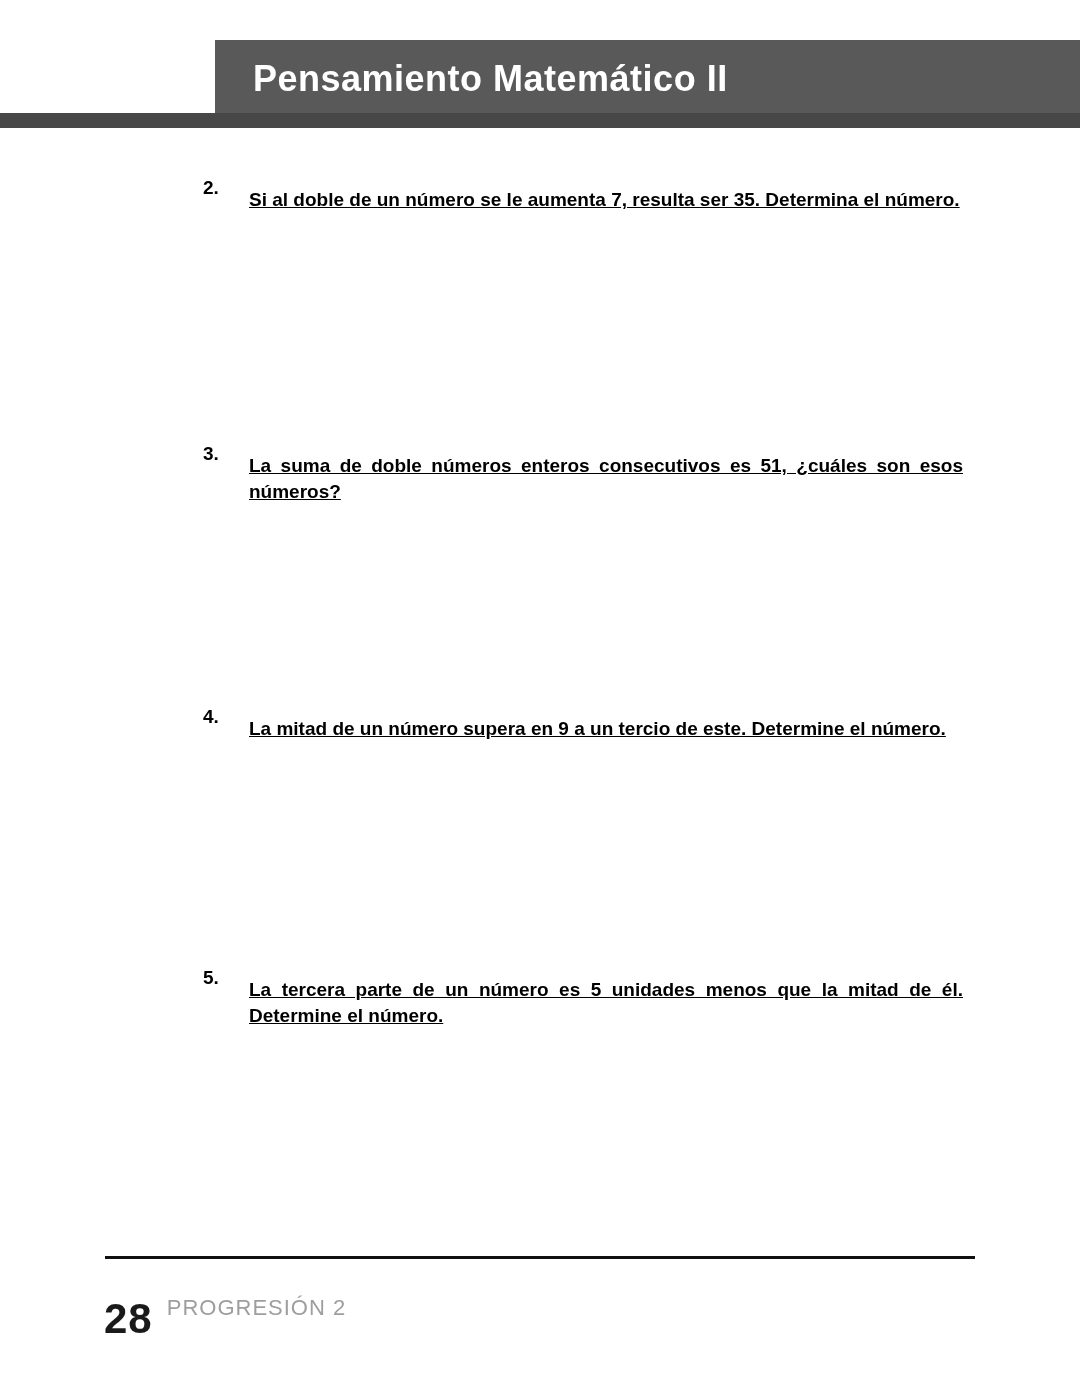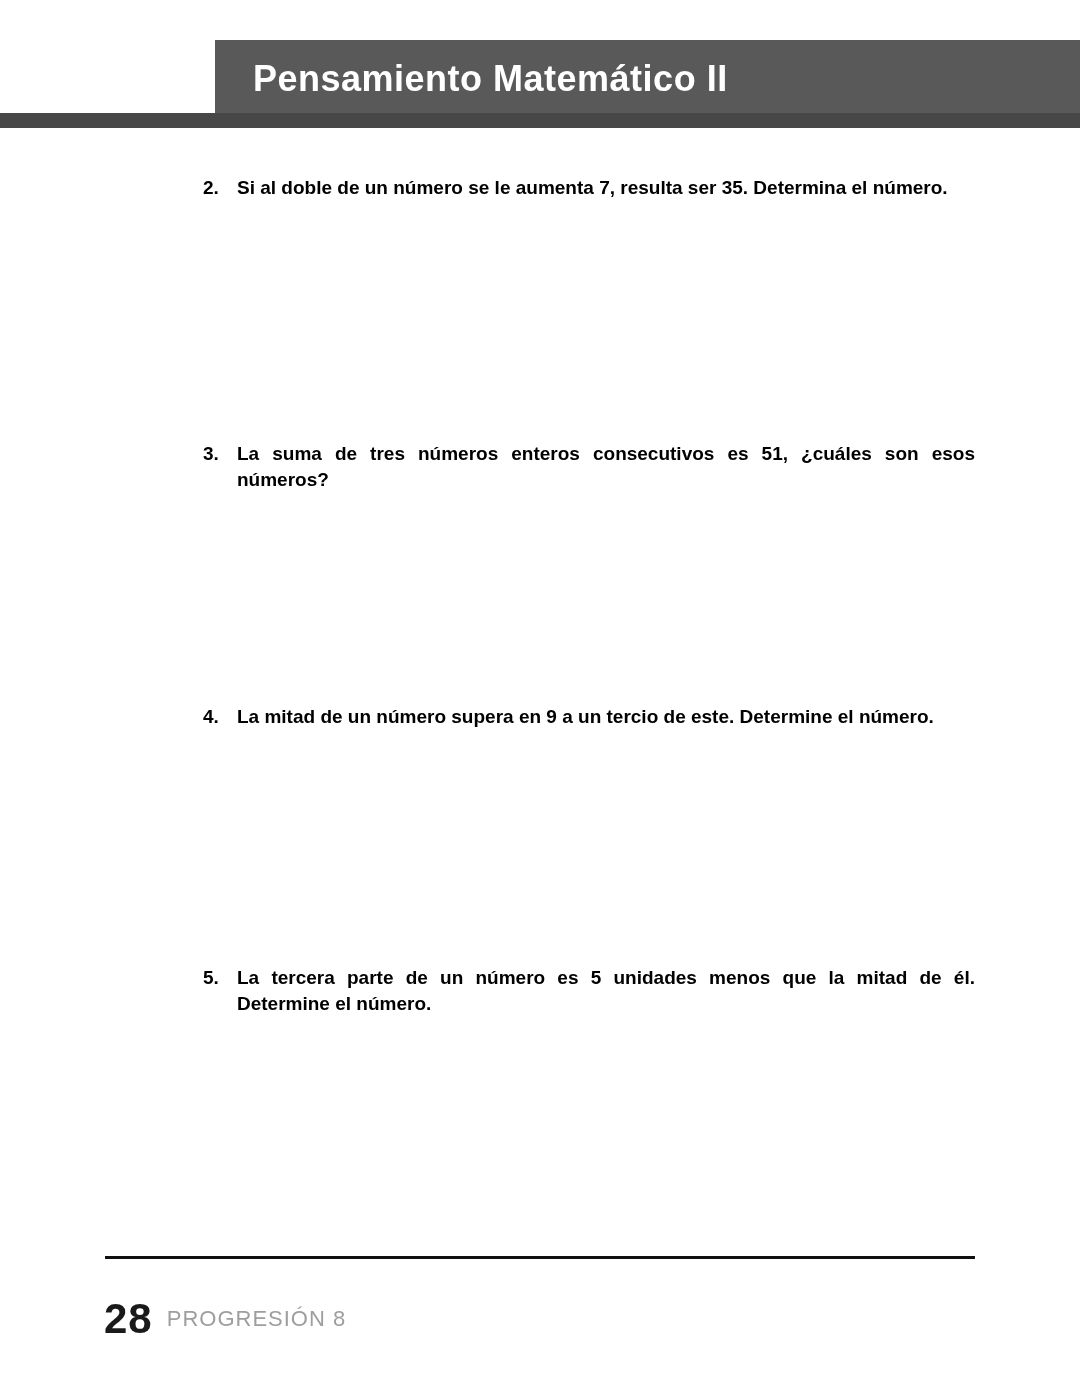--- a/index.html
+++ b/index.html
@@ -64,47 +64,48 @@
     align-items: flex-start;
   }
   .problem .num {
     flex: none;
     width: 34px;
     font-size: 19px;
     font-weight: bold;
     line-height: 26px;
   }
   .problem .text {
-    margin: 0;
+    margin: 12px;
     flex: 1;
     font-size: 19px;
     font-weight: bold;
     line-height: 26px;
     text-align: justify;
+    text-decoration: underline;
   }
   .problem-2 { top: 175px; }
   .problem-3 { top: 441px; }
   .problem-4 { top: 704px; }
   .problem-5 { top: 965px; }
 
   
   .footer-divider {
     position: absolute;
     left: 105px;
     width: 870px;
     top: 1256px;
     height: 3px;
     background: #101010;
   }
   .footer {
     position: absolute;
     left: 104px;
     top: 1295px;
     display: flex;
-    align-items: center;
+    align-items: flex-start;
   }
   .page-number {
     font-size: 42px;
     font-weight: bold;
     color: #1a1a1a;
     letter-spacing: 1px;
   }
   .progression-label {
     margin-left: 14px;
     font-size: 22px;
@@ -123,32 +124,32 @@
   </div>
   <div class="accent-strip"></div>
 
   <div class="problem problem-2">
     <span class="num">2.</span>
     <p class="text">Si al doble de un número se le aumenta 7, resulta ser 35. Determina el número.</p>
   </div>
 
   <div class="problem problem-3">
     <span class="num">3.</span>
-    <p class="text">La suma de tres números enteros consecutivos es 51, ¿cuáles son esos números?</p>
+    <p class="text">La suma de doble números enteros consecutivos es 51, ¿cuáles son esos números?</p>
   </div>
 
   <div class="problem problem-4">
     <span class="num">4.</span>
     <p class="text">La mitad de un número supera en 9 a un tercio de este. Determine el número.</p>
   </div>
 
   <div class="problem problem-5">
     <span class="num">5.</span>
     <p class="text">La tercera parte de un número es 5 unidades menos que la mitad de él. Determine el número.</p>
   </div>
 
   <div class="footer-divider"></div>
   <div class="footer">
     <span class="page-number">28</span>
-    <span class="progression-label">PROGRESIÓN 8</span>
+    <span class="progression-label">PROGRESIÓN 2</span>
   </div>
 
 </div>
 
 </body></html>

